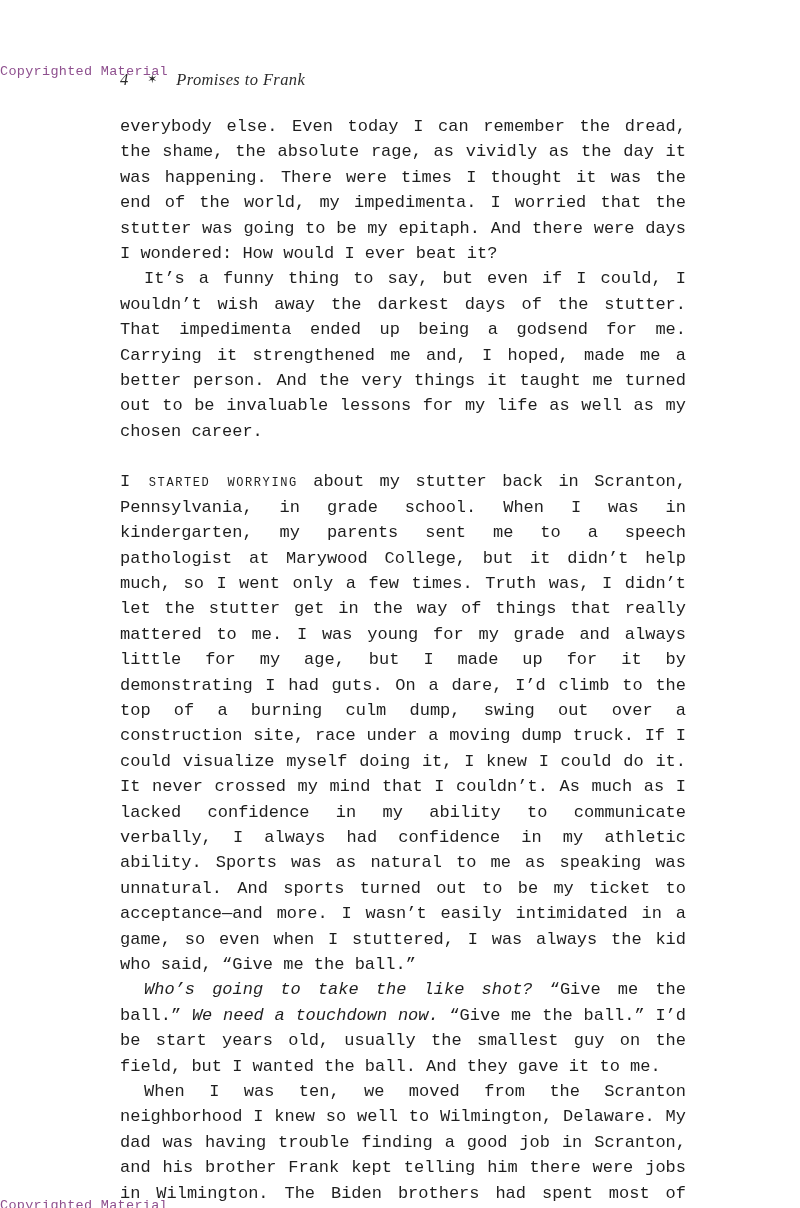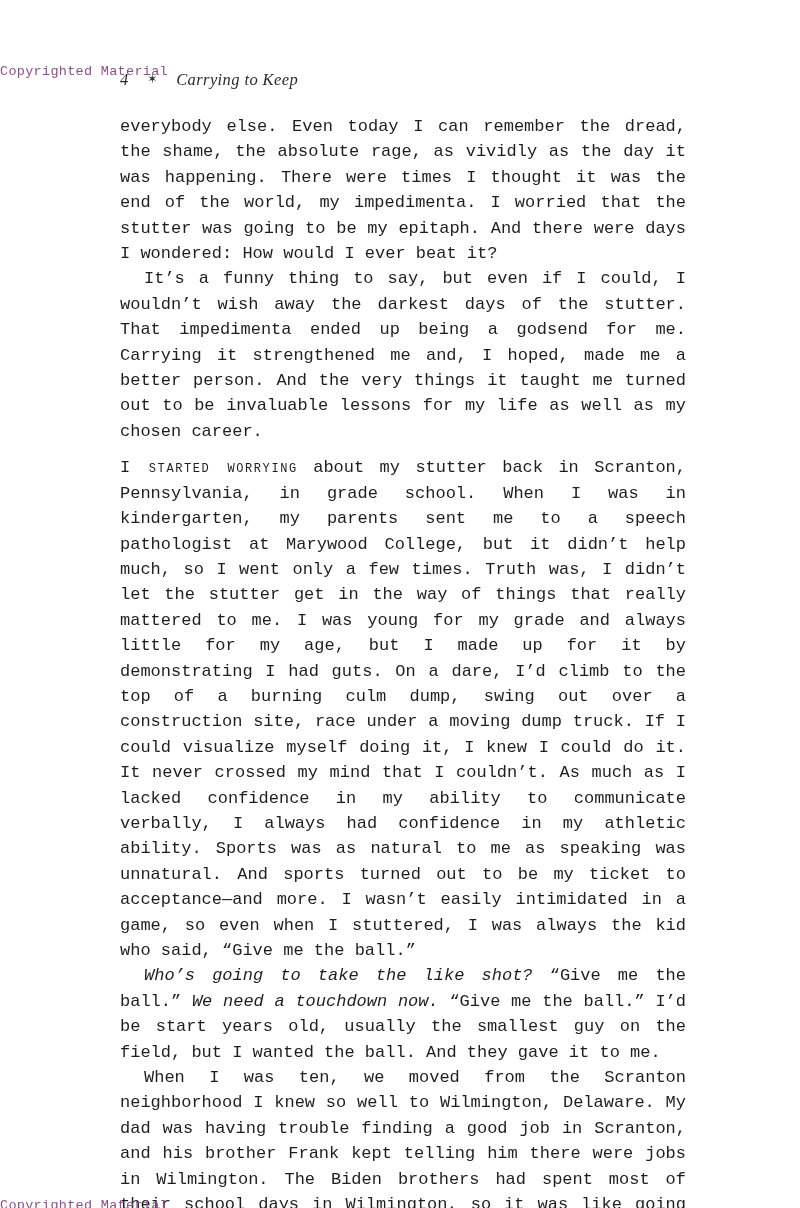--- a/index.html
+++ b/index.html
@@ -52,35 +52,35 @@
     left: 120px;
     top: 114px;
     width: 566px;
     font-size: 17px;
     line-height: 25.4px;
     text-align: justify;
     color: #1e1e1e;
   }
   .body-text p { margin: 0; padding: 0; font-family: Liberation Mono, monospace; }
   .body-text p.indent { text-indent: 24px; }
-  .body-text p.section { margin-top: 11px; }
+  .body-text p.section { margin-top: 25px; }
   .smallcaps { font-variant: small-caps; letter-spacing: 1.6px; }
   .italic { font-style: italic; }
 </style>
 </head>
 <body>
 
 <div class="page">
 
   <div class="copyright copyright-top">Copyrighted Material</div>
 
   <div class="running-head">
     <span class="pagenum">4</span>
     <span class="star">✶</span>
-    <span class="title">Carrying to Keep</span>
+    <span class="title">Promises to Frank</span>
   </div>
 
   <div class="body-text" id="body-text">
       <p><span>everybody else. Even today I can remember the dread, the shame, the absolute rage, as vividly as the day it was happening. There were times I thought it was the end of the world, my impedimenta. I worried that the stutter was going to be my epitaph. And there were days I wondered: How would I ever beat it?</span></p>
       <p class="indent"><span>It’s a funny thing to say, but even if I could, I wouldn’t wish away the darkest days of the stutter. That impedimenta ended up being a godsend for me. Carrying it strengthened me and, I hoped, made me a better person. And the very things it taught me turned out to be invaluable lessons for my life as well as my chosen career.</span></p>
       <p class="section"><span class="smallcaps">I started worrying</span><span> about my stutter back in Scranton, Pennsylvania, in grade school. When I was in kindergarten, my parents sent me to a speech pathologist at Marywood College, but it didn’t help much, so I went only a few times. Truth was, I didn’t let the stutter get in the way of things that really mattered to me. I was young for my grade and always little for my age, but I made up for it by demonstrating I had guts. On a dare, I’d climb to the top of a burning culm dump, swing out over a construction site, race under a moving dump truck. If I could visualize myself doing it, I knew I could do it. It never crossed my mind that I couldn’t. As much as I lacked confidence in my ability to communicate verbally, I always had confidence in my athletic ability. Sports was as natural to me as speaking was unnatural. And sports turned out to be my ticket to acceptance—and more. I wasn’t easily intimidated in a game, so even when I stuttered, I was always the kid who said, “Give me the ball.”</span></p>
       <p class="indent"><span class="italic">Who’s going to take the like shot?</span><span> “Give me the ball.” </span><span class="italic">We need a touchdown now.</span><span> “Give me the ball.” I’d be start years old, usually the smallest guy on the field, but I wanted the ball. And they gave it to me.</span></p>
       <p class="indent"><span>When I was ten, we moved from the Scranton neighborhood I knew so well to Wilmington, Delaware. My dad was having trouble finding a good job in Scranton, and his brother Frank kept telling him there were jobs in Wilmington. The Biden brothers had spent most of their school days in Wilmington, so it was like going home for my dad. For the rest of us, it felt like leaving home. But my mom, who was born and raised in Scranton, determined to see it as my dad did; she refused to see it any other way. This was a wonderful opportunity. We’d have a fresh start. We’d make new friends. We were moving into</span></p>
     </div>
 

